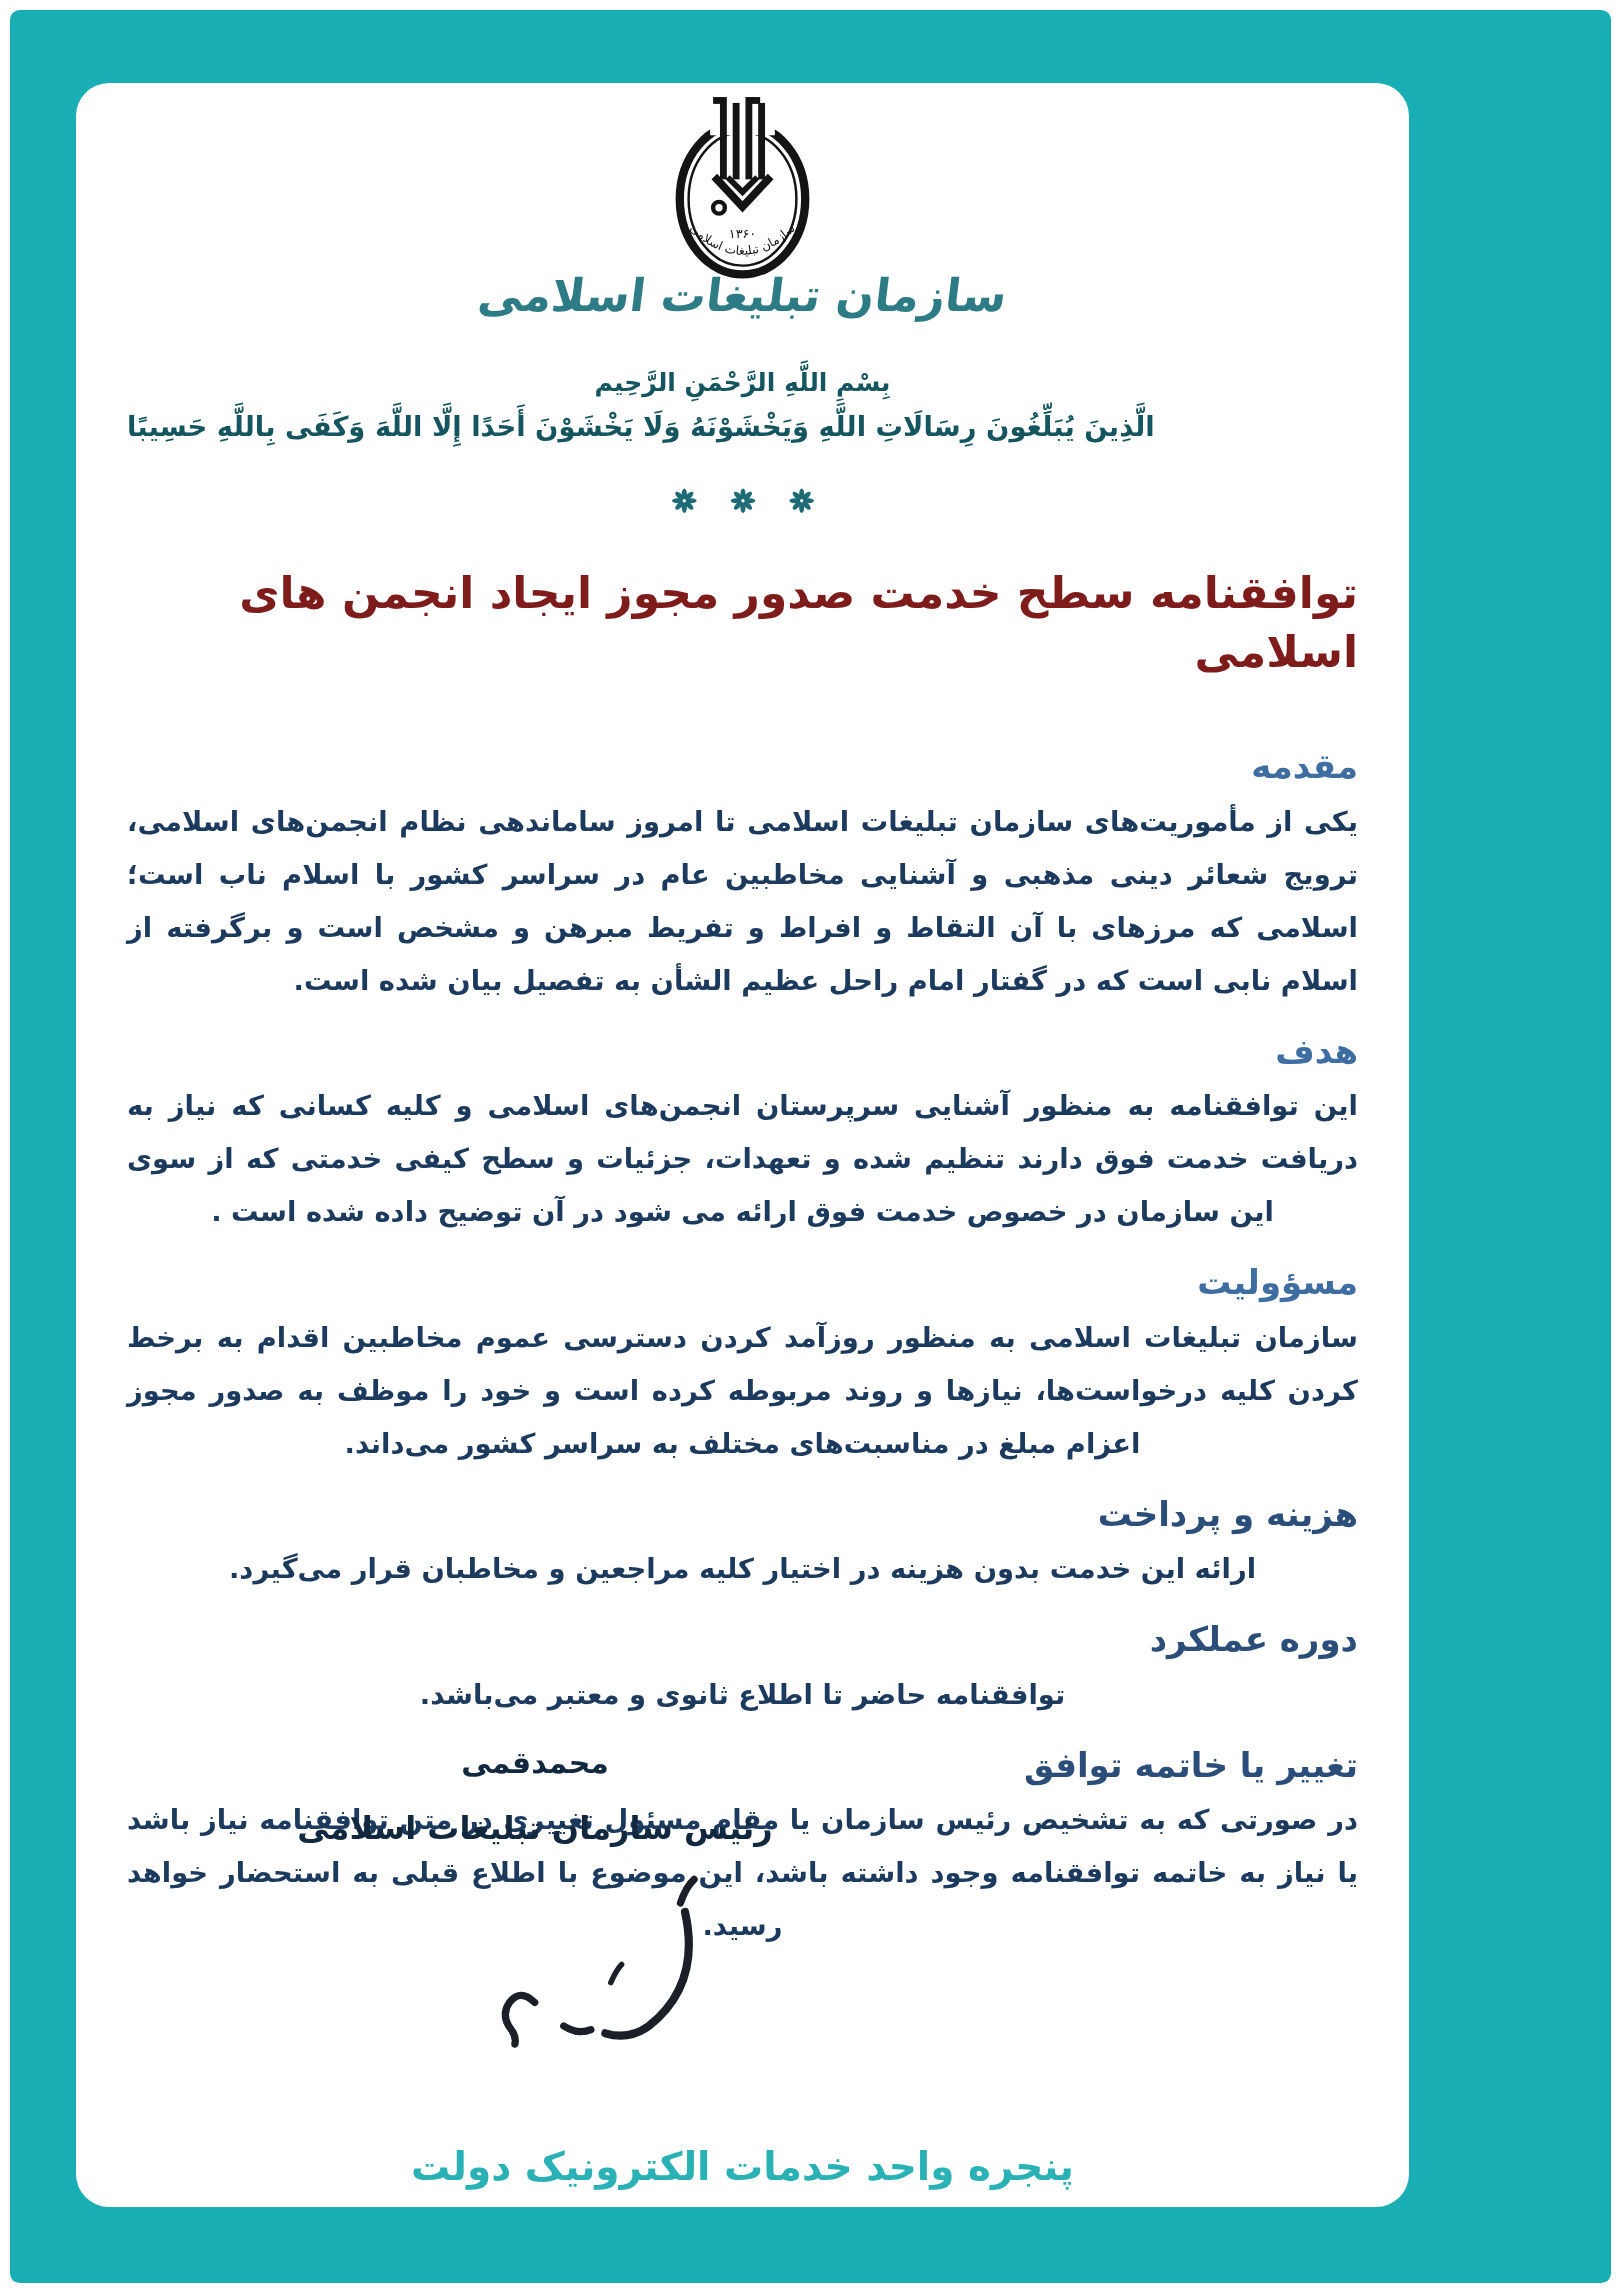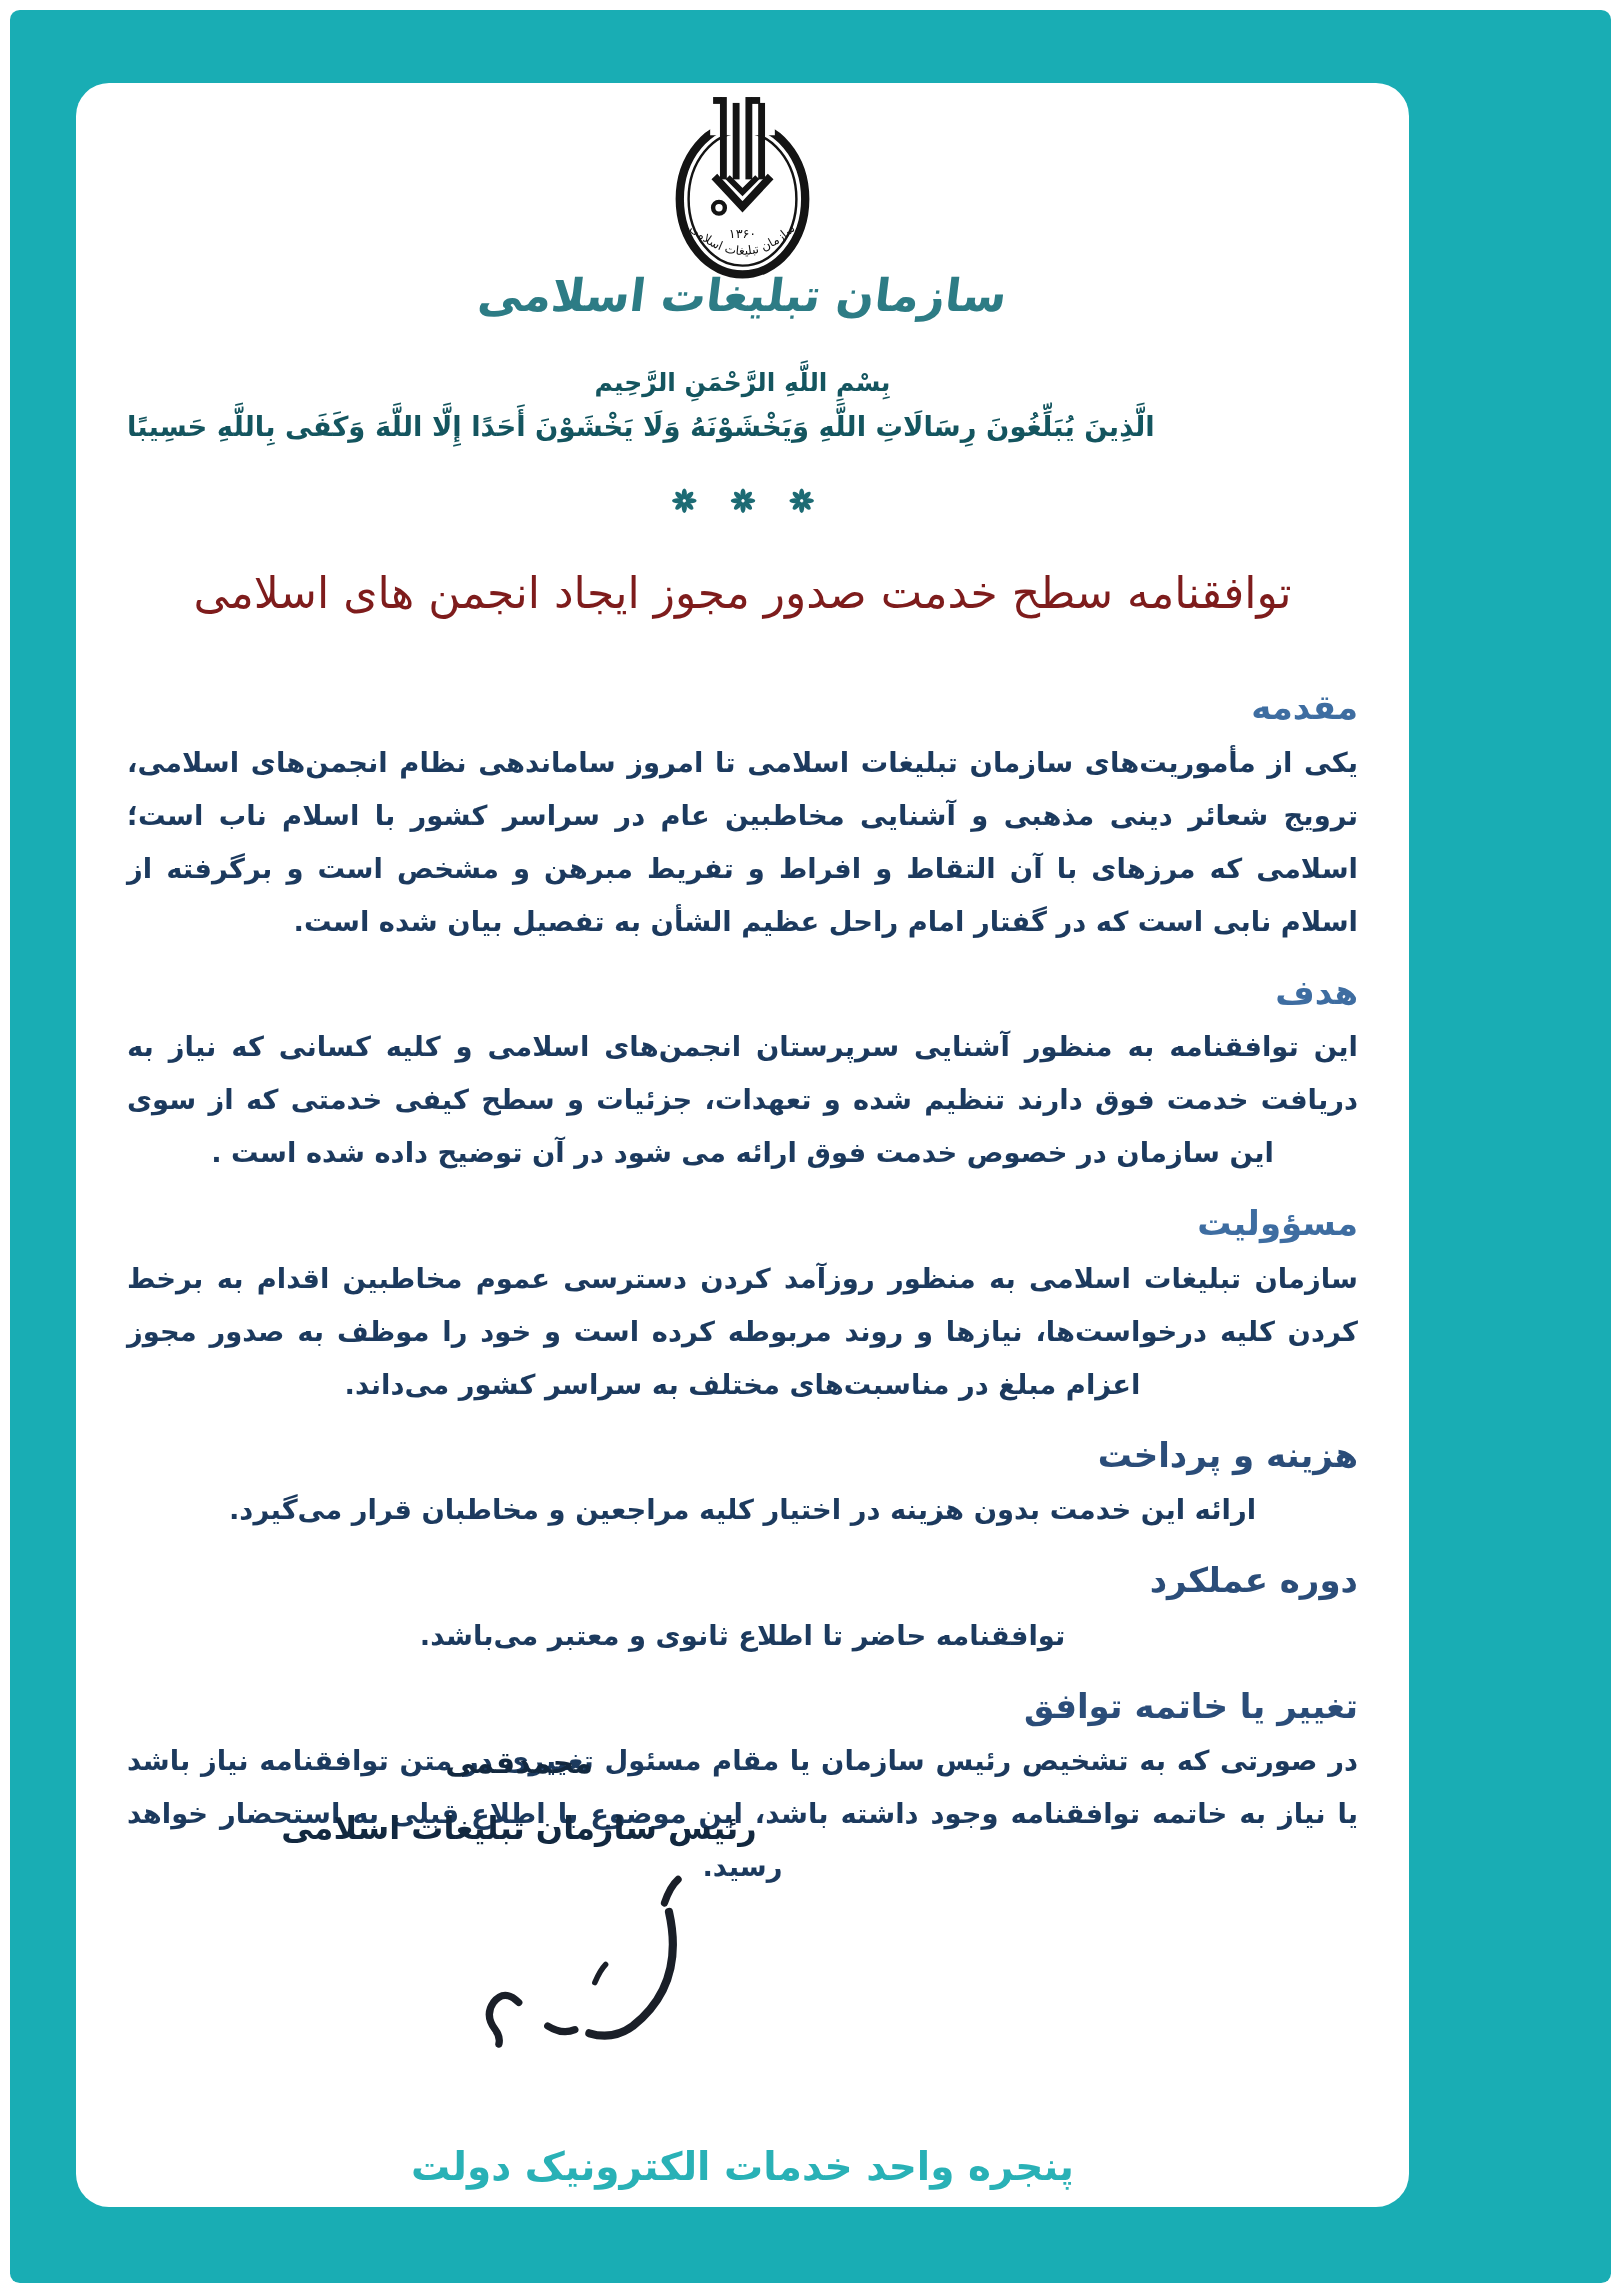--- a/index.html
+++ b/index.html
@@ -20,35 +20,35 @@
   .brand { margin-top: -41px; text-align: center; font-size: 45px; font-weight: bold;
            color: #2d7c85; line-height: 63px; transform: skewX(-7deg); letter-spacing: -1px; }
 
   .bismillah { margin-top: 39px; text-align: center; font-size: 25px; font-weight: bold;
                color: #14555f; line-height: 33px; }
   .verse     { margin-top: 7.8px;  text-align: left; font-size: 27.4px; font-weight: bold;
                color: #14555f; line-height: 39px; }
 
   .stars { display: block; margin: 41px auto 0; }
 
-  .doc-title { margin-top: 49px; text-align: center; font-size: 44px; font-weight: normal;
+  .doc-title { margin-top: 49px; text-align: right; font-size: 44px; font-weight: bold;
                color: #7e1c1c; line-height: 59px; letter-spacing: -1px; }
 
   .sections { margin-top: 63px; }
   .sec      { margin-bottom: 21.6px; }
   .sec h2   { font-size: 34px; font-weight: bold; line-height: 45px; text-align: right;
               margin-bottom: 5.9px; letter-spacing: -1px; }
   .sec h2.h-a { color: #3e6da1; }
   .sec h2.h-b { color: #2b4d79; }
   .sec p    { font-size: 27.4px; font-weight: bold; line-height: 53px; color: #1c3a5e;
               text-align: justify; }
   .sec p.t-center-last { text-align-last: center; }
   .sec p.t-center      { text-align: center; }
 
-  .sig-block { position: absolute; z-index: 2; left: 188px; top: 1658px; width: 510px;
+  .sig-block { position: absolute; z-index: 2; left: 204px; top: 1658px; width: 510px;
                text-align: center; direction: rtl; }
   .sig-name  { font-size: 30px; font-weight: bold; color: #12283f; line-height: 43px; }
   .sig-role  { margin-top: 21.6px; font-size: 32px; font-weight: bold; color: #12283f;
                line-height: 45px; letter-spacing: -1px; }
   .sig-mark  { margin-top: 23.5px; transform: translateX(59px); }
 
   .footer { position: absolute; z-index: 2; left: 0; bottom: 13.7px; width: 100%;
             text-align: center; font-size: 39px; font-weight: bold; color: #29b1b6;
             line-height: 53px; direction: rtl; letter-spacing: -1px; }
 

